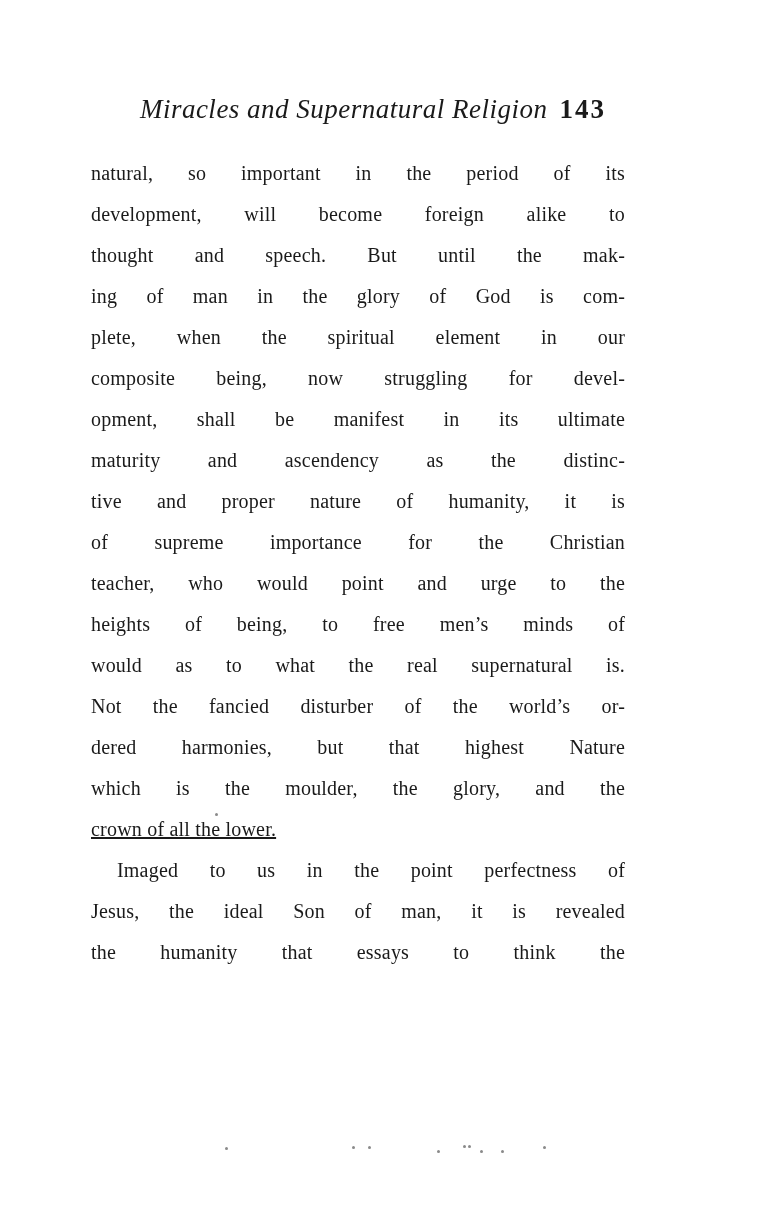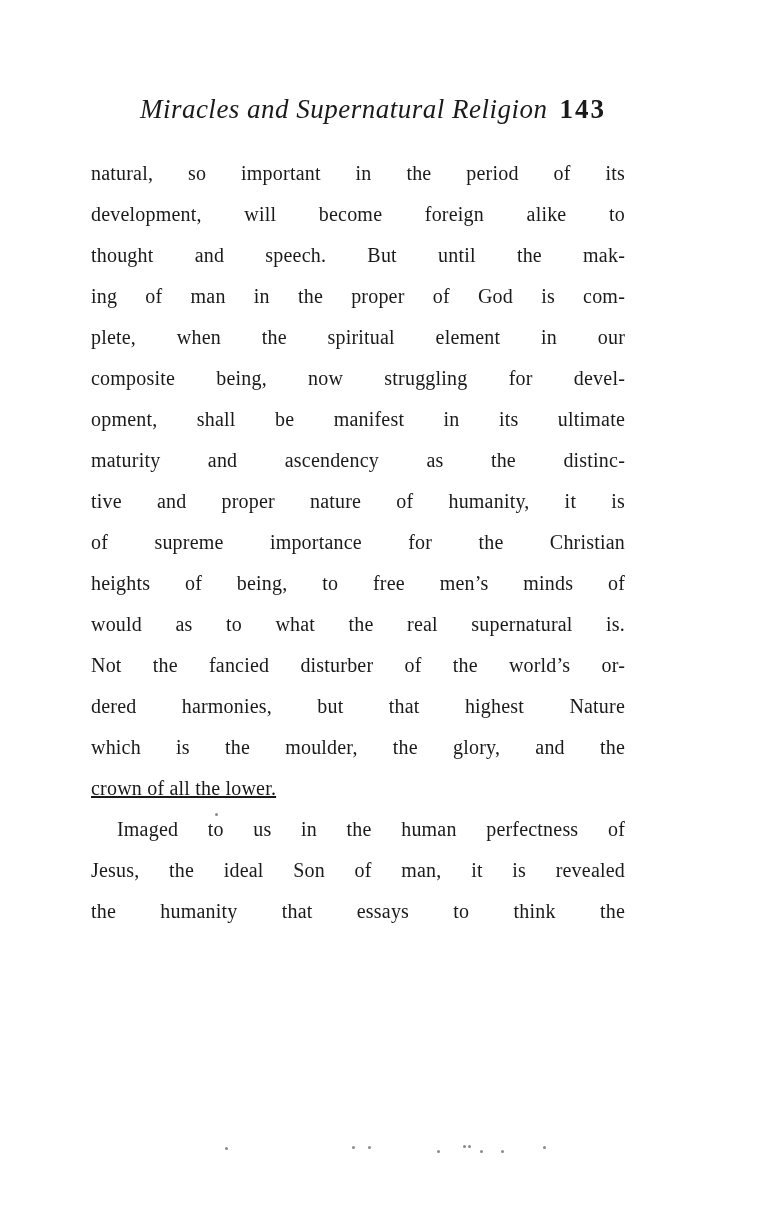--- a/index.html
+++ b/index.html
@@ -80,34 +80,35 @@
 <div class="scan-page">
 
   <div class="running-head">
     <span class="head-title">Miracles and Supernatural Religion</span><span class="head-pagenum">143</span>
   </div>
 
   <div class="page-body">
     <div class="text-line">natural, so important in the period of its</div>
     <div class="text-line">development, will become foreign alike to</div>
     <div class="text-line">thought and speech.  But until the mak-</div>
-    <div class="text-line">ing of man in the proper of God is com-</div>
+    <div class="text-line">ing of man in the glory of God is com-</div>
     <div class="text-line">plete, when the spiritual element in our</div>
     <div class="text-line">composite being, now struggling for devel-</div>
     <div class="text-line">opment, shall be manifest in its ultimate</div>
     <div class="text-line">maturity and ascendency as the distinc-</div>
     <div class="text-line">tive and proper nature of humanity, it is</div>
     <div class="text-line">of supreme importance for the Christian</div>
+    <div class="text-line">teacher, who would point and urge to the</div>
     <div class="text-line">heights of being, to free men’s minds of</div>
     <div class="text-line">would as to what the real supernatural is.</div>
     <div class="text-line">Not the fancied disturber of the world’s or-</div>
     <div class="text-line">dered harmonies, but that highest Nature</div>
     <div class="text-line">which is the moulder, the glory, and the</div>
     <div class="text-line para-end">crown of all the lower.</div>
-    <div class="text-line para-indent">Imaged to us in the human perfectness of</div>
+    <div class="text-line para-indent">Imaged to us in the point perfectness of</div>
     <div class="text-line">Jesus, the ideal Son of man, it is revealed</div>
     <div class="text-line">the humanity that essays to think the</div>
   </div>
 
   <div id="speckle-layer">
       <div class="speckle" style="left: 215px; top: 813px;"></div>
       <div class="speckle" style="left: 225px; top: 1147px;"></div>
       <div class="speckle" style="left: 352px; top: 1146px;"></div>
       <div class="speckle" style="left: 368px; top: 1146px;"></div>
       <div class="speckle" style="left: 437px; top: 1150px;"></div>

